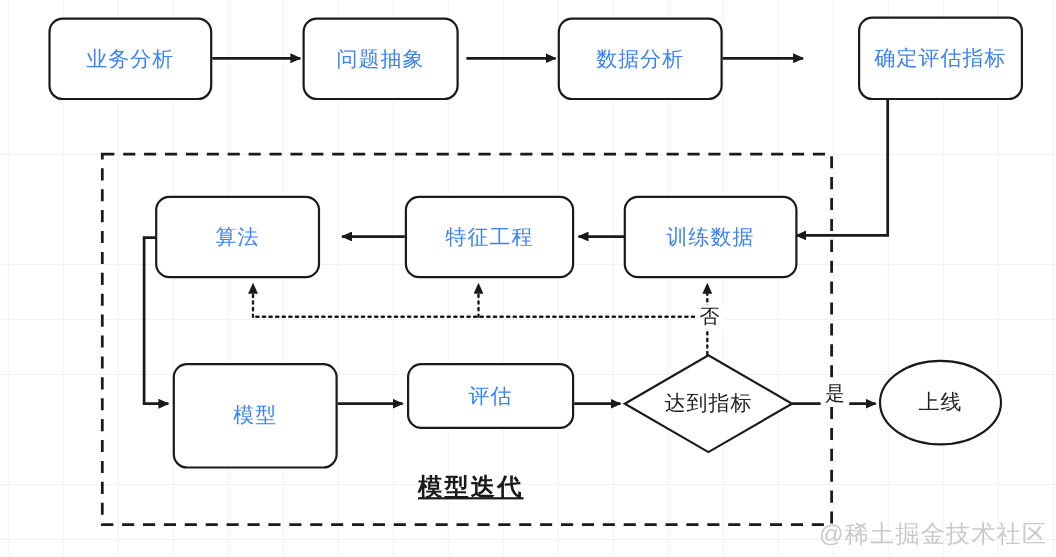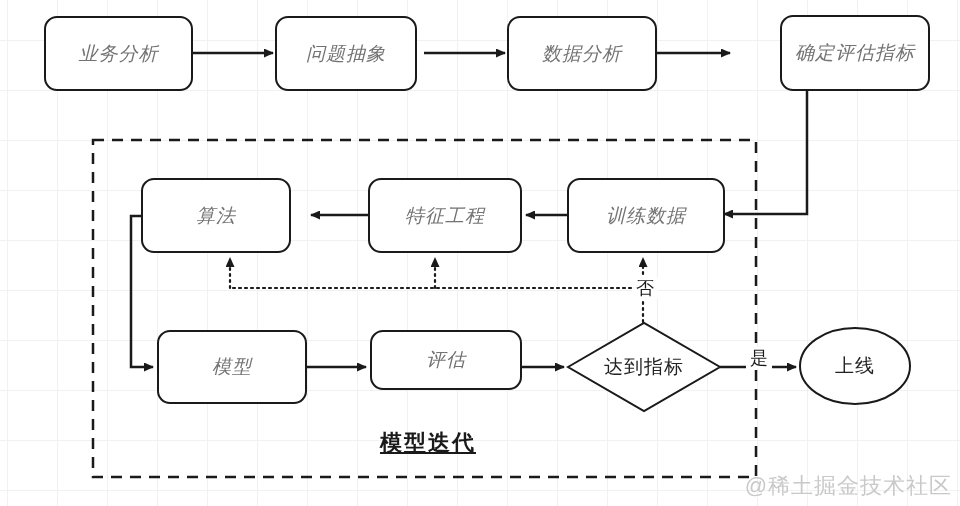--- a/index.html
+++ b/index.html
@@ -23,24 +23,23 @@
   }
   .node {
     position: absolute;
     display: flex;
     align-items: center;
     justify-content: center;
     background: #ffffff;
     border: 2.5px solid #1a1a1a;
     border-radius: 13px;
     font-size: 19px;
-    color: #737373;
+    color: #3b82f6;
     letter-spacing: 1px;
     box-sizing: border-box;
-    font-style: italic;
   }
   .shape-label {
     position: absolute;
     display: flex;
     align-items: center;
     justify-content: center;
     font-size: 19px;
     color: #222222;
     letter-spacing: 1px;
   }
@@ -109,21 +108,21 @@
 
   <div class="node" style="left:44px; top:16px; width:149px; height:75px;">业务分析</div>
   <div class="node" style="left:275px; top:16px; width:142px; height:75px;">问题抽象</div>
   <div class="node" style="left:507px; top:16px; width:150px; height:75px;">数据分析</div>
   <div class="node" style="left:732px; top:15px; width:150px; height:76px;margin-left:48px;">确定评估指标</div>
 
   <div class="node" style="left:141px; top:178px; width:150px; height:75px;">算法</div>
   <div class="node" style="left:368px; top:178px; width:154px; height:75px;">特征工程</div>
   <div class="node" style="left:567px; top:178px; width:158px; height:75px;">训练数据</div>
 
-  <div class="node" style="left:157px; top:330px; width:150px; height:74px;">模型</div>
+  <div class="node" style="left:157px; top:330px; width:150px; height:96px;">模型</div>
   <div class="node" style="left:370px; top:330px; width:152px; height:60px;">评估</div>
 
   <div class="shape-label" style="left:805px; top:351px; width:100px; height:30px;">上线</div>
   <div class="shape-label" style="left:576px; top:352px; width:136px; height:30px;">达到指标</div>
 
   <div class="edge-label" style="left:746px; top:347px; width:22px; height:22px;">是</div>
   <div class="edge-label" style="left:632px; top:277px; width:22px; height:22px;">否</div>
 
   <div class="group-label" style="left:380px; top:428px;">模型迭代</div>
 

